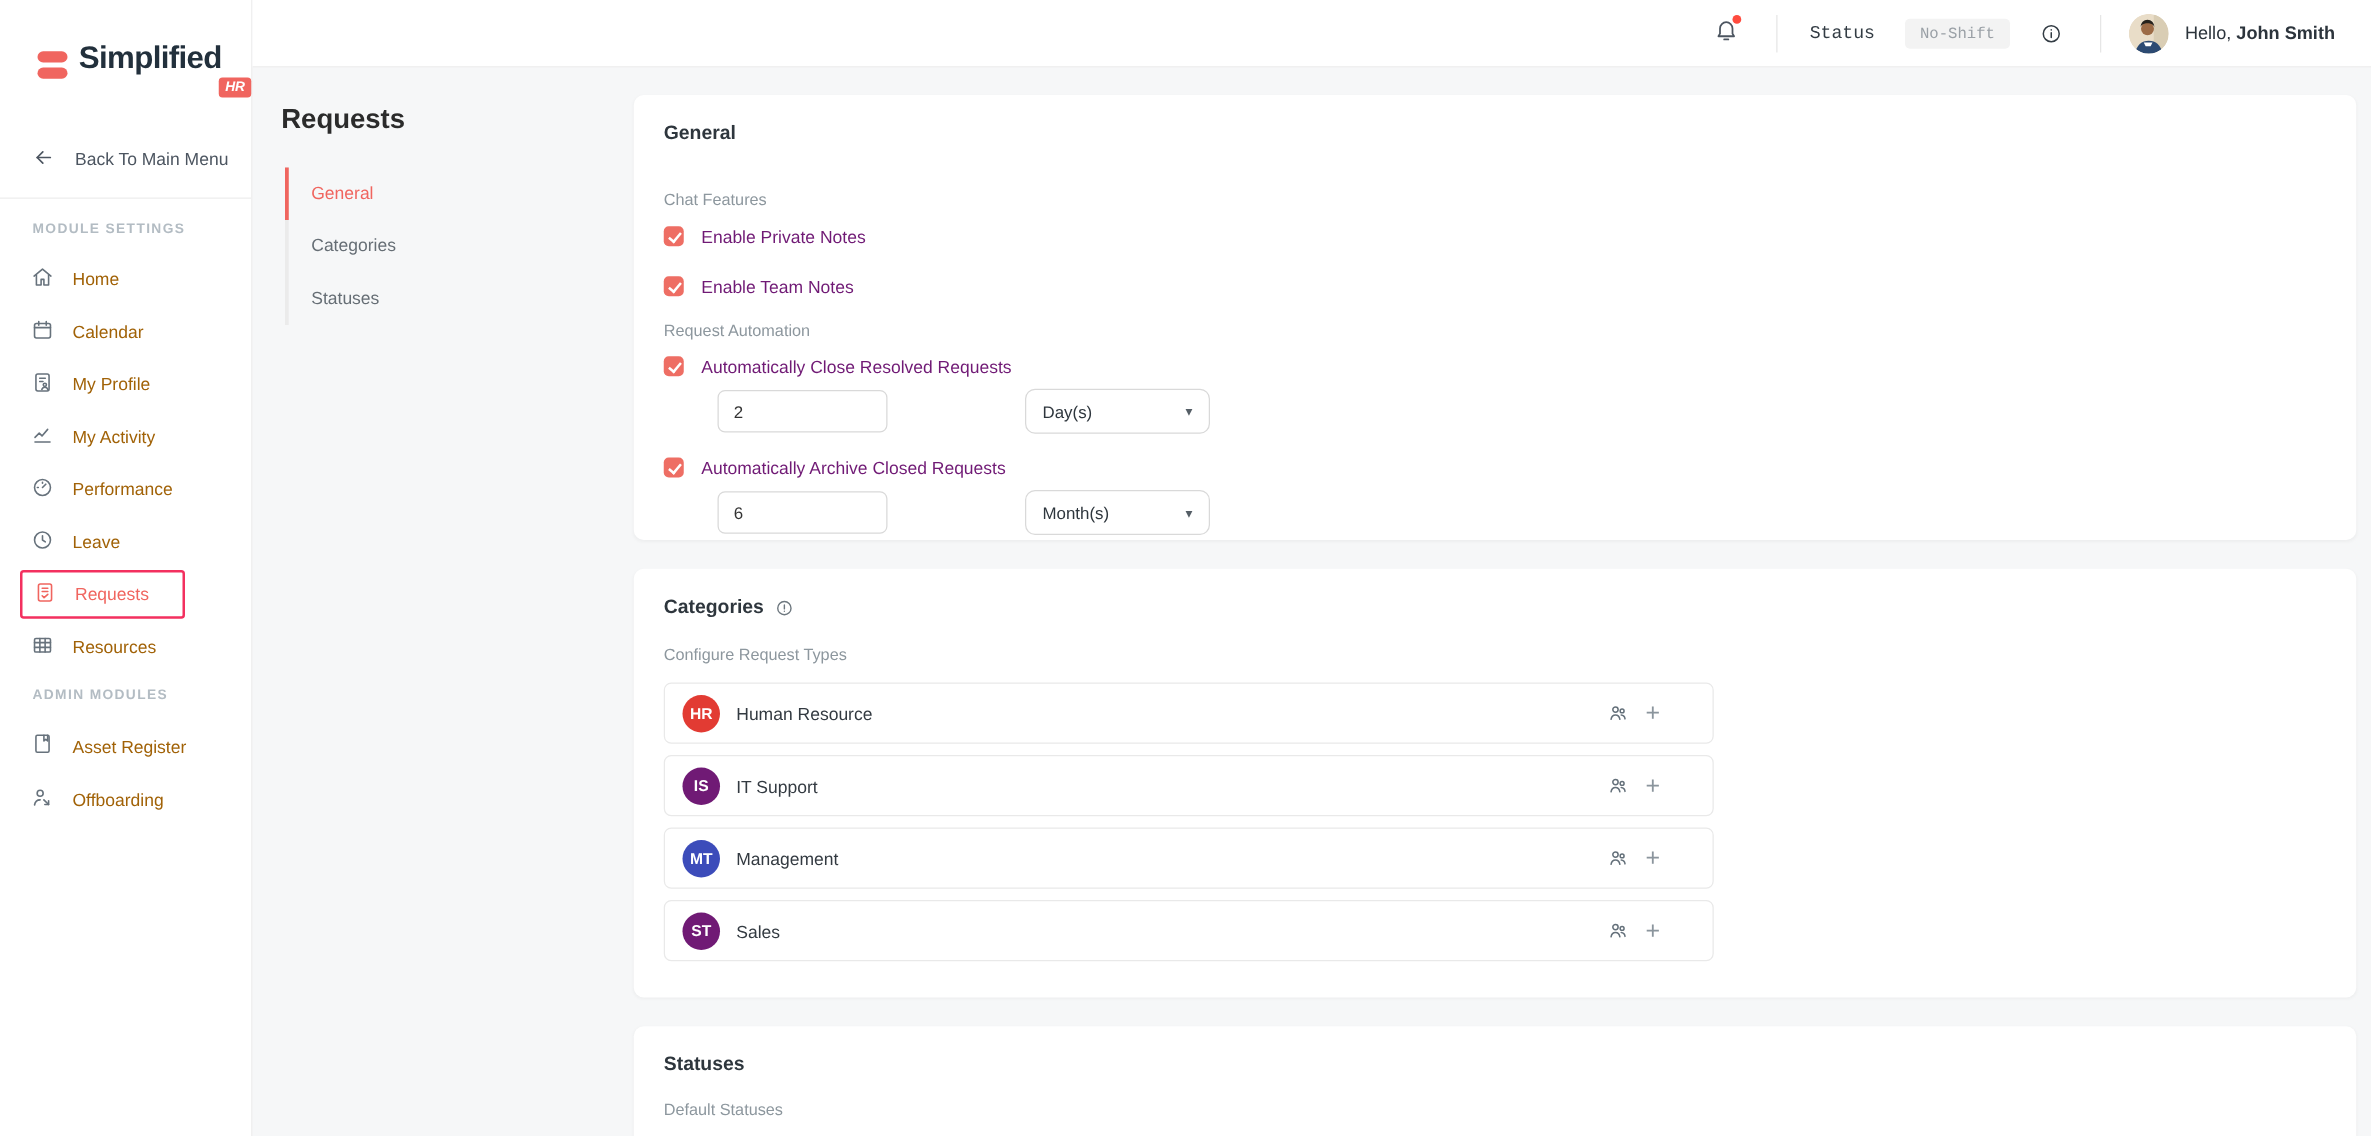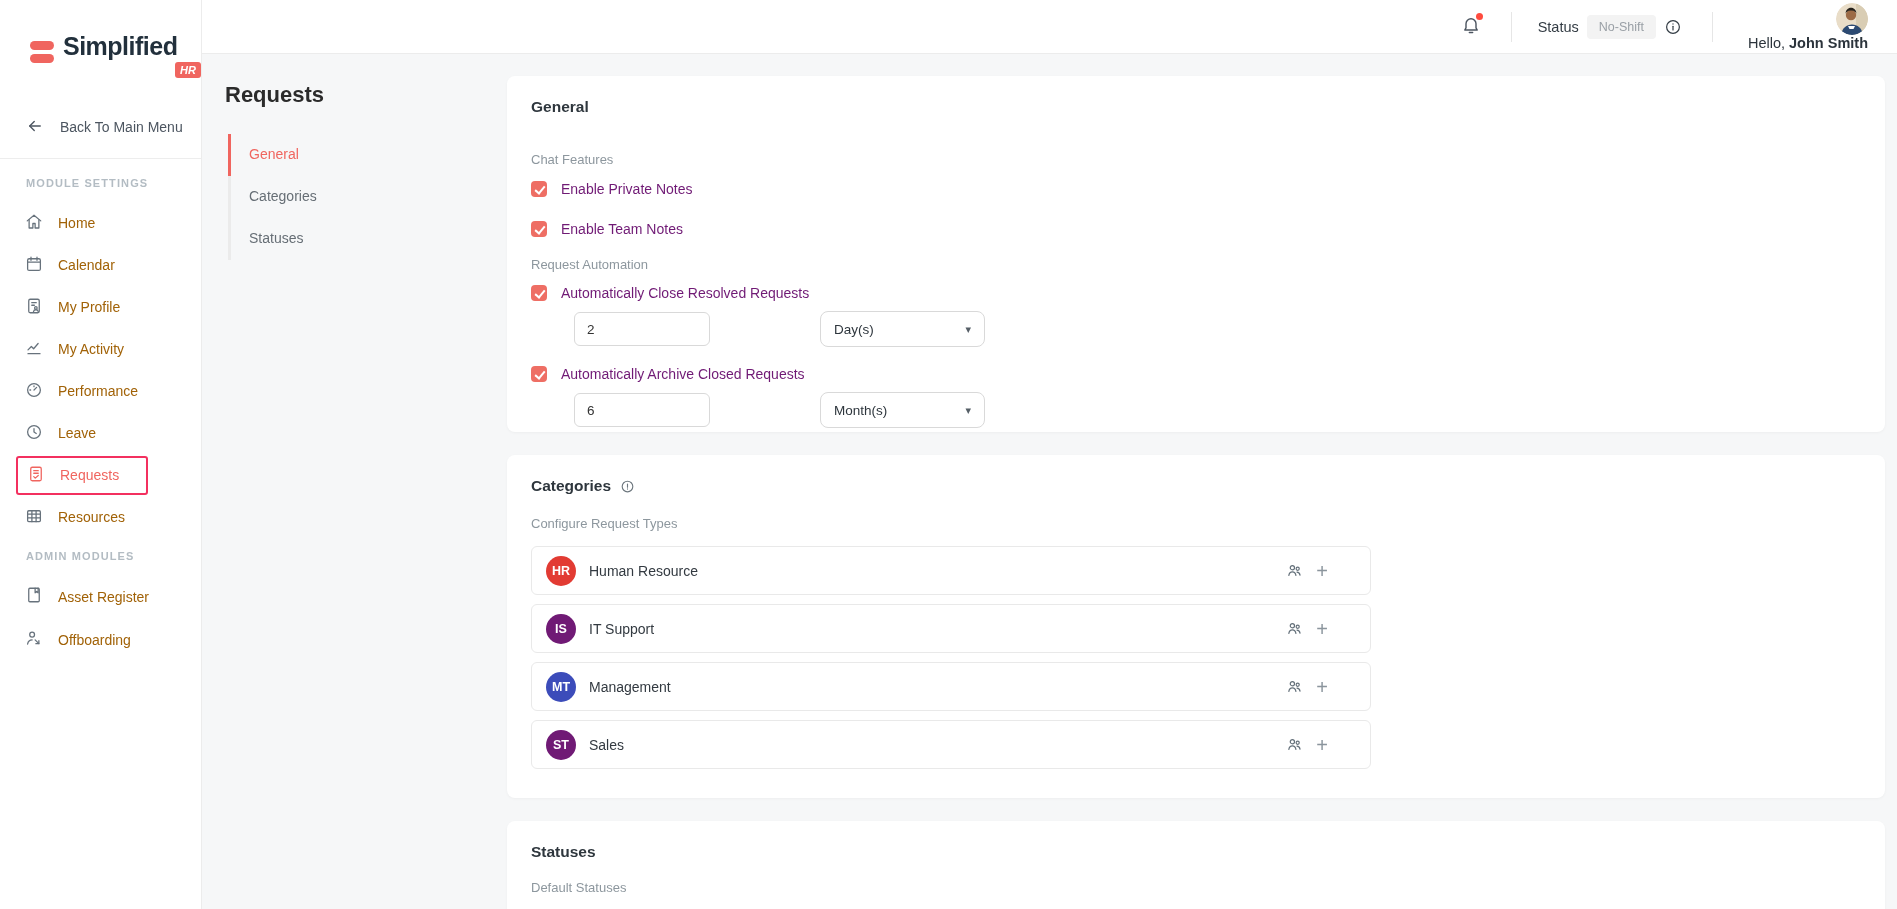--- a/index.html
+++ b/index.html
@@ -32,25 +32,25 @@
   .admin-gap { margin-top: 12px; }
 
   
   .right-col { flex: 1; display: flex; flex-direction: column; min-width: 0; }
   .topbar { height: 54px; background: #fff; border-bottom: 1px solid #ececec; display: flex;
     align-items: center; justify-content: flex-end; padding-right: 29px; flex-shrink: 0; }
   .bell-wrap { position: relative; margin-right: 30px; cursor: pointer; }
   .bell-wrap svg { stroke: #4c5560; }
   .bell-dot { position: absolute; top: -2px; right: -2px; width: 7px; height: 7px; border-radius: 50%; background: #ff4b3e; }
   .v-div { width: 1px; height: 30px; background: #e6e6e6; }
-  .status-group { display: flex; align-items: center; margin: 0 30px 0 26px; gap: 8px; }
+  .status-group { display: flex; align-items: center; margin: 0 30px 0 26px; gap: 24px; font-family: Liberation Mono, monospace; }
   .status-label { font-size: 14.5px; color: #333c44; }
   .status-badge { background: #f3f3f3; color: #9aa0a6; font-size: 12.5px; padding: 5px 12px; border-radius: 4px; }
   .info-icon svg { stroke: #333c44; display: block; }
-  .user-group { display: flex; align-items: flex-end; margin-left: 22px; flex-direction: column; }
+  .user-group { display: flex; align-items: center; margin-left: 22px; }
   .avatar { width: 32px; height: 32px; border-radius: 50%; overflow: hidden; flex-shrink: 0; cursor: pointer; }
   .greeting { margin-left: 13px; font-size: 14.5px; color: #2c343c; }
   .greeting b { font-weight: bold; }
 
   
   .content { flex: 1; display: flex; padding: 22px 12px 0 23px; overflow: hidden; }
   .nav-col { width: 282px; flex-shrink: 0; }
   .page-title { font-size: 22px; font-weight: 600; color: #2b2b2b; margin: 6px 0 26px 0; }
   .subnav { list-style: none; border-left: 3px solid #ebebeb; margin-left: 3px; }
   .subnav li { position: relative; padding: 12px 0 12px 18px; font-size: 14px; color: #666e75; cursor: pointer; height: 42px; }
@@ -69,21 +69,21 @@
   .cr-1 { margin-top: 14px; } .cr-2 { margin-top: 24px; }
   .lbl-auto { margin-top: 20px; }
   .cr-3 { margin-top: 13px; } .cr-4 { margin-top: 19px; }
   .checkbox { width: 16px; height: 16px; border-radius: 4px; background: #ee6e64; position: relative; cursor: pointer; flex-shrink: 0; }
   .checkbox::after { content: ""; position: absolute; left: 5.5px; top: 2.5px; width: 4px; height: 8px;
     border: solid #fff; border-width: 0 2px 2px 0; transform: rotate(40deg); }
   .check-label { font-size: 14px; color: #701a75; }
   .value-row { display: flex; align-items: center; margin: 10px 0 0 43px; }
   .num-input { width: 136px; height: 34px; border: 1px solid #d9d9d9; border-radius: 6px; padding: 0 12px;
     font-size: 13.5px; color: #333; font-family: "Liberation Sans", sans-serif; outline: none; background: #fff; }
-  .unit-select { width: 165px; height: 36px; border: 1px solid #d9d9d9; border-radius: 8px; margin-left: 110px;
+  .unit-select { width: 148px; height: 36px; border: 1px solid #d9d9d9; border-radius: 8px; margin-left: 110px;
     display: flex; align-items: center; justify-content: space-between; padding: 0 13px; font-size: 13.5px;
     color: #2e363d; cursor: pointer; background: #fff; }
   .caret { color: #555e66; font-size: 11px; }
 
   
   .card-categories { height: 343px; margin-top: 23px; }
   .cat-head { display: flex; align-items: center; gap: 9px; }
   .cat-head svg { stroke: #6e787f; display: block; }
   .lbl-configure { margin-top: 21px; }
   .cat-list { margin-top: 15px; }

